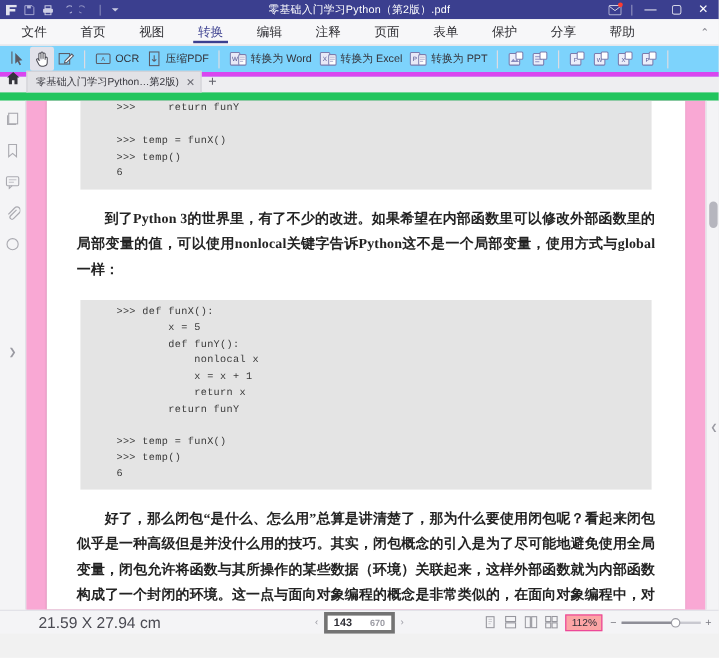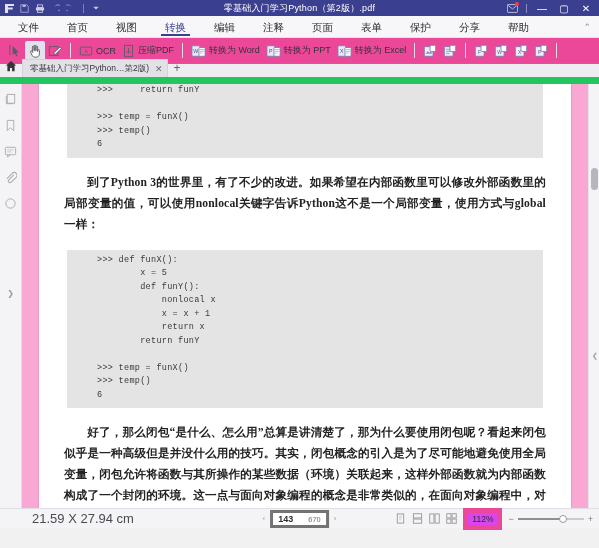--- a/index.html
+++ b/index.html
@@ -65,22 +65,22 @@
     height:1.5px; background:#3b3f8f;
   }
   .menu-collapse {
     margin-left: auto; margin-right: 8px;
     font-size: 9px; color: #8a8a92;
   }
 
   
   .ribbon {
     height: 26px;
-    background: #ec4899;
-    border-bottom: 1px solid #d946ef;
+    background: #7dd3fc;
+    border-bottom: 4px solid #d946ef;
     display: flex; align-items: center;
     flex: 0 0 auto;
     padding-left: 6px;
     overflow: hidden;
   }
   .tool {
     display: flex; align-items: center; gap: 3px;
     height: 20px; padding: 0 3px;
     border-radius: 2px;
     white-space: nowrap;
@@ -224,21 +224,21 @@
   .pagebox {
     background: #fff; border: 3px solid #737373;
     padding: 1px 5px; font-size: 9px; color: #2c2c33;
     display: flex; align-items: baseline; gap: 15px; font-weight: bold;
   }
   .pagebox .total { font-size: 7.5px; color: #9a9aa2; }
   .sb-right { margin-left: auto; display: flex; align-items: center; gap: 6px; }
   .viewmode { display: flex; align-items: center; gap: 5px; }
   .vm { width: 12px; height: 12px; display:flex;align-items:center;justify-content:center; opacity:.6; }
   .zoombox {
-    background:#d946ef; border:5px solid #ec4899;
+    background:#fca5a5; border:1px solid #ec4899;
     font-size: 8.5px; color:#2c2c33; padding: 1px 4px;
   }
   .zoomslider { display:flex; align-items:center; gap:4px; }
   .zs-minus, .zs-plus { font-size: 9px; color:#7a7a82; }
   .track { width: 66px; height: 2px; background:#c9c9d0; position: relative; }
   .track .filled { position:absolute; left:0; top:0; height:2px; width:44px; background:#8e8e97; }
   .knob {
     position:absolute; left: 41px; top: -3px;
     width: 8px; height: 8px; border-radius: 50%;
     background: #fff; border: 1px solid #9a9aa2;
@@ -380,38 +380,38 @@
             <path d="M10.2 6.4h4.6M10.2 8.4h4.6M10.2 10.4h3" stroke="#9a9cc4" stroke-width=".8"></path>
           </svg>
       </span>
       <span class="tool-label">转换为 Word</span>
     </div>
 
     <div class="tool">
       <span>
         <svg class="docicon" width="15" height="14" viewBox="0 0 17 16">
             <rect x="1" y="2" width="9" height="12" rx="1" fill="#e8e9f7" stroke="#7a7cae" stroke-width="1"></rect>
+            <text x="5.4" y="10.4" font-size="6" text-anchor="middle" fill="#4a4c8a" font-family="Liberation Sans, sans-serif">X</text>
+            <rect x="9" y="4" width="7" height="10" rx="1" fill="#fff" stroke="#7a7cae" stroke-width="1"></rect>
+            <path d="M10.2 6.4h4.6M10.2 8.4h4.6M10.2 10.4h3" stroke="#9a9cc4" stroke-width=".8"></path>
+          </svg>
+      </span>
+      <span class="tool-label">转换为 Excel</span>
+    </div>
+
+    <div class="tool">
+      <span>
+        <svg class="docicon" width="15" height="14" viewBox="0 0 17 16">
+            <rect x="1" y="2" width="9" height="12" rx="1" fill="#e8e9f7" stroke="#7a7cae" stroke-width="1"></rect>
             <text x="5.4" y="10.4" font-size="6" text-anchor="middle" fill="#4a4c8a" font-family="Liberation Sans, sans-serif">P</text>
             <rect x="9" y="4" width="7" height="10" rx="1" fill="#fff" stroke="#7a7cae" stroke-width="1"></rect>
             <path d="M10.2 6.4h4.6M10.2 8.4h4.6M10.2 10.4h3" stroke="#9a9cc4" stroke-width=".8"></path>
           </svg>
       </span>
       <span class="tool-label">转换为 PPT</span>
-    </div>
-
-    <div class="tool">
-      <span>
-        <svg class="docicon" width="15" height="14" viewBox="0 0 17 16">
-            <rect x="1" y="2" width="9" height="12" rx="1" fill="#e8e9f7" stroke="#7a7cae" stroke-width="1"></rect>
-            <text x="5.4" y="10.4" font-size="6" text-anchor="middle" fill="#4a4c8a" font-family="Liberation Sans, sans-serif">X</text>
-            <rect x="9" y="4" width="7" height="10" rx="1" fill="#fff" stroke="#7a7cae" stroke-width="1"></rect>
-            <path d="M10.2 6.4h4.6M10.2 8.4h4.6M10.2 10.4h3" stroke="#9a9cc4" stroke-width=".8"></path>
-          </svg>
-      </span>
-      <span class="tool-label">转换为 Excel</span>
     </div>
 
     <span class="rb-sep"></span>
 
     <div class="tool">
       <span>
         <svg class="docicon" width="14" height="14" viewBox="0 0 16 16">
             <rect x="1.5" y="3" width="10" height="11" rx="1" fill="#eceefa" stroke="#7a7cae" stroke-width="1"></rect>
             <path d="M3 11l2.4-3 1.8 2 1.4-1.6L11 11z" fill="#8a8cbe"></path>
             <rect x="8" y="1.5" width="6.5" height="7" rx="1" fill="#fff" stroke="#7a7cae" stroke-width="1"></rect>

